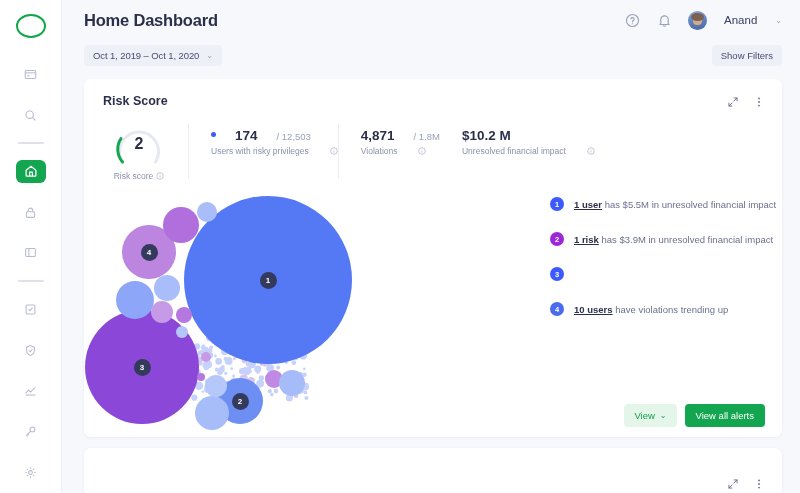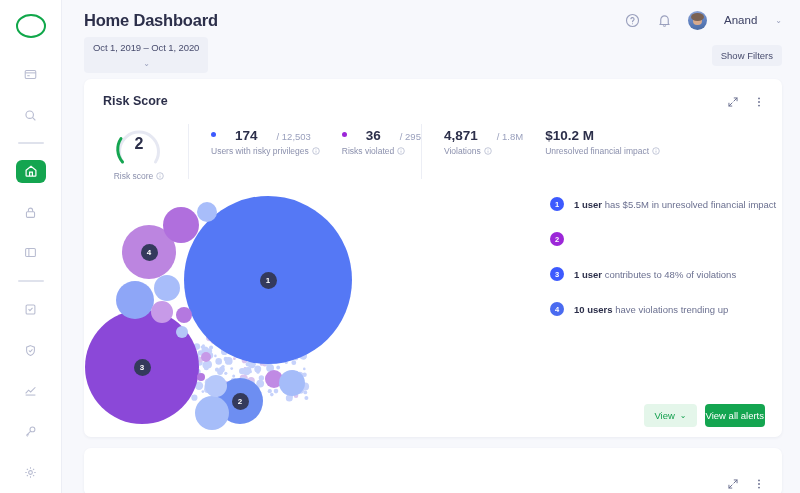--- a/index.html
+++ b/index.html
@@ -66,21 +66,20 @@
 
   .subbar {
     height: 30px; padding: 0 18px 0 22px;
     display: flex; align-items: center; justify-content: space-between;
   }
   .pill {
     background: #eef0f7; color: #484c6e;
     font-size: 9.5px; border-radius: 4px;
     padding: 5px 9px; display: flex; align-items: center; gap: 6px;
     letter-spacing: -0.1px;
-    flex-direction: column;
   }
   .btn-ghost {
     background: #eef0f7; color: #484c6e;
     font-size: 9.5px; border-radius: 4px; padding: 5px 9px; border: none;
   }
 
   
   .card {
     background: #fff; border-radius: 7px;
     margin: 9px 18px 0 22px;
@@ -105,21 +104,21 @@
   }
   .gauge-label { font-size: 8.5px; color: #8b90ad; margin-top: 3px; display: flex; align-items: center; gap: 3px; }
 
   .sep { width: 1px; background: #eceef5; margin: 2px 0; }
 
   .metric { padding: 6px 0 0 22px; min-width: 0; }
   .metric-top { display: flex; align-items: baseline; gap: 19px; }
   .dot { width: 5px; height: 5px; border-radius: 50%; flex: 0 0 5px; position: relative; top: -3px; }
   .metric-big { font-size: 13.5px; font-weight: bold; color: #2c2f4a; }
   .metric-sub { font-size: 9.5px; color: #9aa0bd; }
-  .metric-label { font-size: 8.5px; color: #8b90ad; margin-top: 3px; display: flex; align-items: center; gap: 3px; white-space: nowrap; }
+  .metric-label { font-size: 8.5px; color: #8b90ad; margin-top: 3px; display: flex; align-items: center; gap: 21px; white-space: nowrap; }
 
   .info { display: inline-flex; width: 8px; height: 8px; color: #b0b5cc; }
 
   
   .card-body { display: flex; padding: 0 17px 12px 10px; height: 250px; position: relative; }
   .bubbles { position: relative; width: 420px; height: 248px; flex: 0 0 420px; }
   .bubble { position: absolute; border-radius: 50%; }
   .bubble-badge {
     position: absolute; border-radius: 50%;
     background: #343a5c; color: #fff;
@@ -128,34 +127,34 @@
     width: 17px; height: 17px;
   }
   .legend { flex: 1 1 auto; padding: 10px 0 0 36px; }
   .legend-item { display: flex; align-items: center; gap: 10px; margin-bottom: 21px; }
   .legend-badge {
     width: 14px; height: 14px; border-radius: 50%; color: #fff;
     font-size: 7.5px; font-weight: bold;
     display: flex; align-items: center; justify-content: center; flex: 0 0 14px;
   }
   .legend-text { font-size: 9.5px; color: #6b7090; white-space: nowrap; }
-  .legend-text b { color: #2c2f4a; font-weight: bold; }
+  .legend-text b { color: #2c2f4a; font-weight: bold; text-decoration: underline; }
 
   .card-actions {
     position: absolute; right: 17px; bottom: 10px;
     display: flex; align-items: center; gap: 8px;
   }
   .btn-soft {
     background: #e4f6ea; color: #13a04e; border: none;
     font-size: 9.5px; border-radius: 4px; padding: 6px 10px;
     display: flex; align-items: center; gap: 5px; font-weight: normal;
   }
   .btn-solid {
     background: #14a550; color: #fff; border: none;
-    font-size: 9.5px; border-radius: 4px; padding: 6px 1px; font-weight: normal;
+    font-size: 9.5px; border-radius: 4px; padding: 6px 11px; font-weight: normal;
   }
 
   .card2 { margin: 11px 18px 0 22px; background: #fff; border-radius: 7px;
            box-shadow: 0 1px 3px rgba(70,80,120,.07); height: 48px; position: relative; }
   .card2-title { position: absolute; left: 19px; top: 26px; font-size: 12.5px; font-weight: bold; color: #2c2f4a; }
   .card2-tools { position: absolute; right: 17px; top: 28px; display: flex; gap: 14px; color: #6b7090; }
 </style>
 </head>
 <body>
 
@@ -317,37 +316,20 @@
             <span class="info">
               <svg width="8" height="8" viewBox="0 0 16 16" fill="none" stroke="currentColor" stroke-width="1.5">
                 <circle cx="8" cy="8" r="6.6"></circle>
                   <line x1="8" y1="7.2" x2="8" y2="11.2"></line>
                   <circle cx="8" cy="4.6" r="0.85" fill="currentColor" stroke="none"></circle>
               </svg>
             </span>
           </div>
         </div>
 
-        <div class="metric">
-          <div class="metric-top">
-            <span class="dot" style="background:#9c27d8"></span>
-            <span class="metric-big">36</span>
-            <span class="metric-sub">/ 295</span>
-          </div>
-          <div class="metric-label">
-            <span>Risks violated</span>
-            <span class="info">
-              <svg width="8" height="8" viewBox="0 0 16 16" fill="none" stroke="currentColor" stroke-width="1.5">
-                <circle cx="8" cy="8" r="6.6"></circle>
-                  <line x1="8" y1="7.2" x2="8" y2="11.2"></line>
-                  <circle cx="8" cy="4.6" r="0.85" fill="currentColor" stroke="none"></circle>
-              </svg>
-            </span>
-          </div>
-        </div>
 
         <div class="sep"></div>
 
         <div class="metric">
           <div class="metric-top">
             <span class="metric-big">4,871</span>
             <span class="metric-sub">/ 1.8M</span>
           </div>
           <div class="metric-label">
             <span>Violations</span>
@@ -574,24 +556,24 @@
             <div class="bubble" style="left: 107px; top: 165px; width: 10px; height: 10px; background: rgb(199, 154, 232);"></div>
             <div class="bubble" style="left: 103px; top: 186px; width: 8px; height: 8px; background: rgb(180, 120, 224);"></div>
           </div>
         <div class="legend" id="legend">
             <div class="legend-item">
               <div class="legend-badge" style="background: rgb(61, 90, 254);">1</div>
               <div class="legend-text"><b>1 user</b> has $5.5M in unresolved financial impact</div>
             </div>
             <div class="legend-item">
               <div class="legend-badge" style="background: rgb(156, 39, 216);">2</div>
+              <div class="legend-text"><b>1 risk</b> has $3.9M in unresolved financial impact</div>
             </div>
             <div class="legend-item">
               <div class="legend-badge" style="background: rgb(61, 90, 254);">3</div>
-              <div class="legend-text"><b>1 user</b> contributes to 48% of violations</div>
             </div>
             <div class="legend-item">
               <div class="legend-badge" style="background: rgb(74, 107, 240);">4</div>
               <div class="legend-text"><b>10 users</b> have violations trending up</div>
             </div>
           </div>
       </div>
 
       <div class="card-actions">
         <button class="btn-soft">

